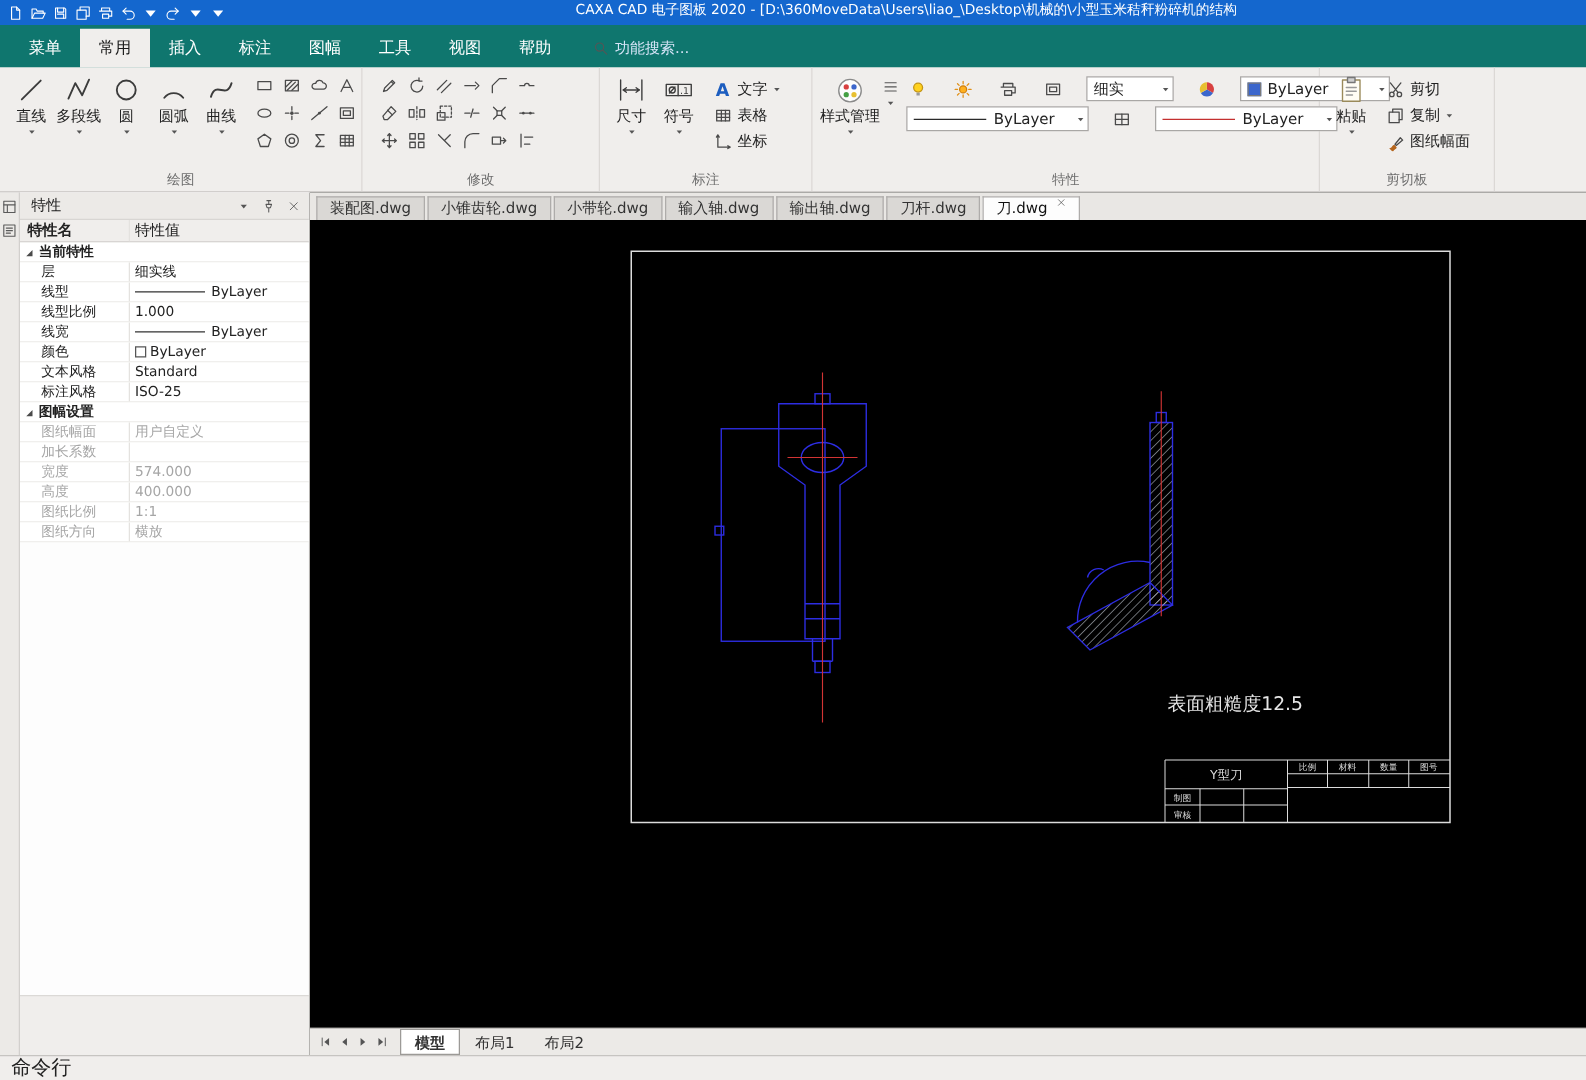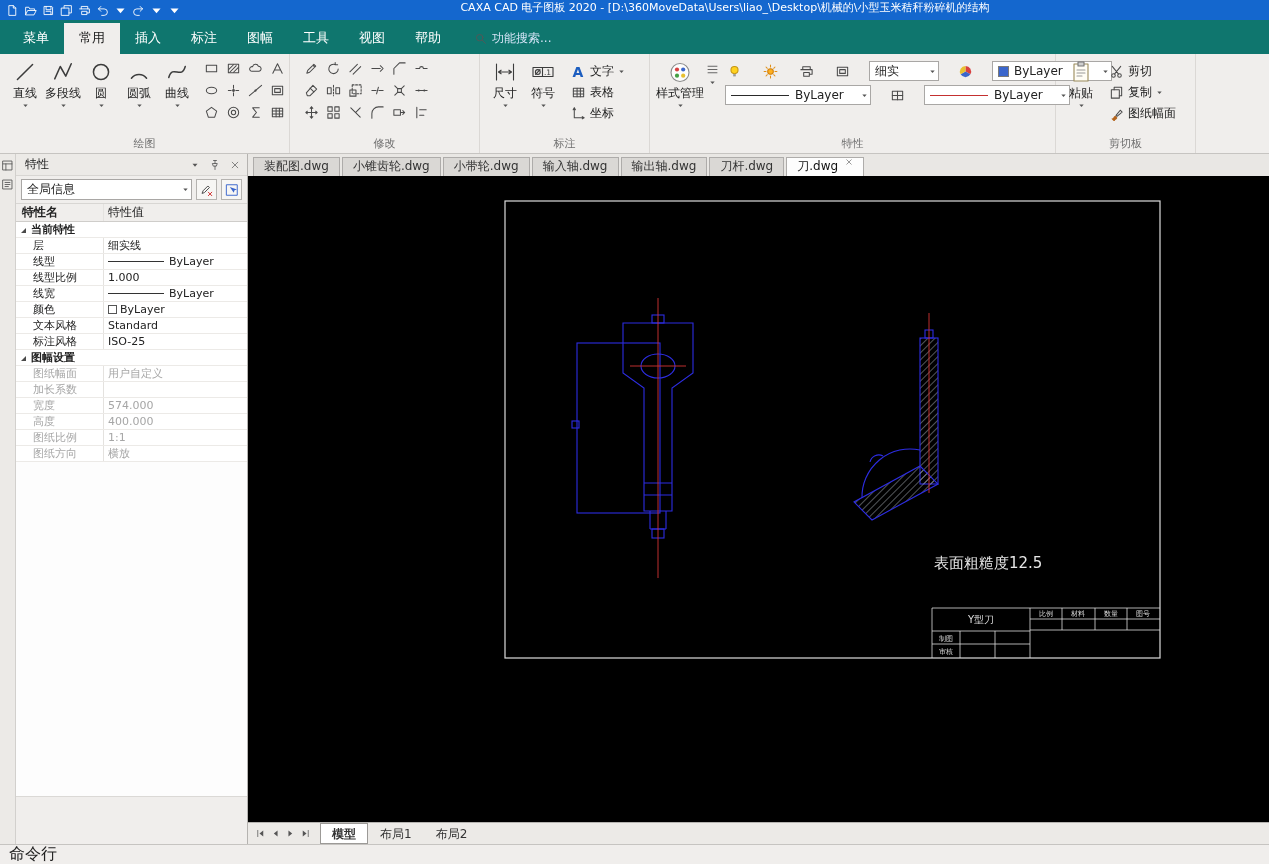--- a/index.html
+++ b/index.html
@@ -868,48 +868,20 @@
             </span>
           <span class="pt">
               <svg width="10" height="10" viewBox="0 0 16 16">
                 <g fill="none" stroke="currentColor" stroke-width="1.1" stroke-linecap="round" stroke-linejoin="round">
                   <path d="M3.5 3.5l9 9M12.5 3.5l-9 9"></path>
                 </g>
               </svg>
             </span>
         </span>
       </div>
-      <div class="panel-row2">
-        <div class="combo gselect">
-          <span>全局信息</span>
-          <span class="cwrap">
-              <svg width="7" height="7" viewBox="0 0 16 16">
-                <g fill="none" stroke="currentColor" stroke-width="1.1" stroke-linecap="round" stroke-linejoin="round">
-                  <path d="M3 5.5h10L8 11.5z" fill="currentColor" stroke="none"></path>
-                </g>
-              </svg>
-            </span>
-        </div>
-        <span class="pbtn">
-            <svg width="14" height="14" viewBox="0 0 16 16">
-              <g fill="none" stroke="currentColor" stroke-width="1.1" stroke-linecap="round" stroke-linejoin="round">
-                <path d="M2.5 11.5l1-2.6 5.5-5.5 1.8 1.8-5.5 5.5z"></path>
-                <path d="M9.5 10.5l4 4M13.5 10.5l-4 4" stroke="#d03030"></path>
-              </g>
-            </svg>
-          </span>
-        <span class="pbtn">
-            <svg width="14" height="14" viewBox="0 0 16 16">
-              <g fill="none" stroke="currentColor" stroke-width="1.1" stroke-linecap="round" stroke-linejoin="round">
-                <rect x="2" y="2" width="12" height="12" stroke="#3b66cc"></rect>
-                <path d="M5.5 4.5l4.5 6.5.9-2.7 2.8-.9z" fill="#3b66cc" stroke="none"></path>
-              </g>
-            </svg>
-          </span>
-      </div>
       <div class="ptable">
         <div class="prow hdr">
           <span class="pname">特性名</span>
           <span class="pval">特性值</span>
         </div>
         <div id="propRows">
             <div class="prow section">
               <span class="tri"></span>
               <span class="sname">当前特性</span>
             </div>

